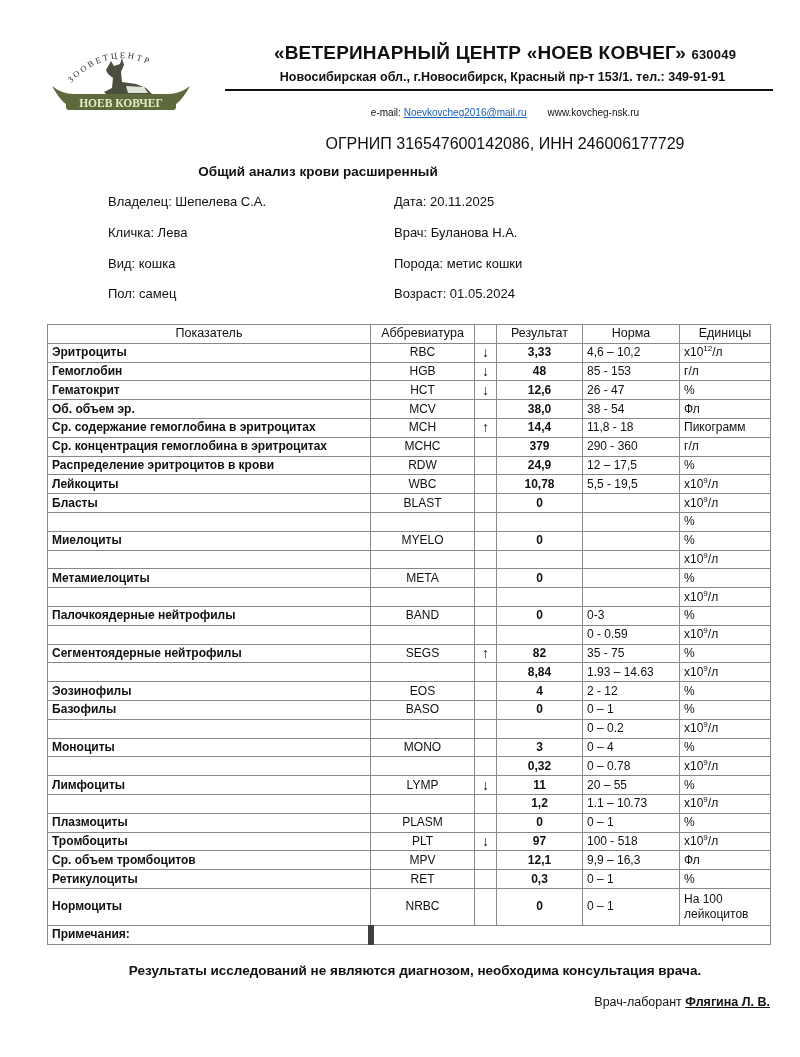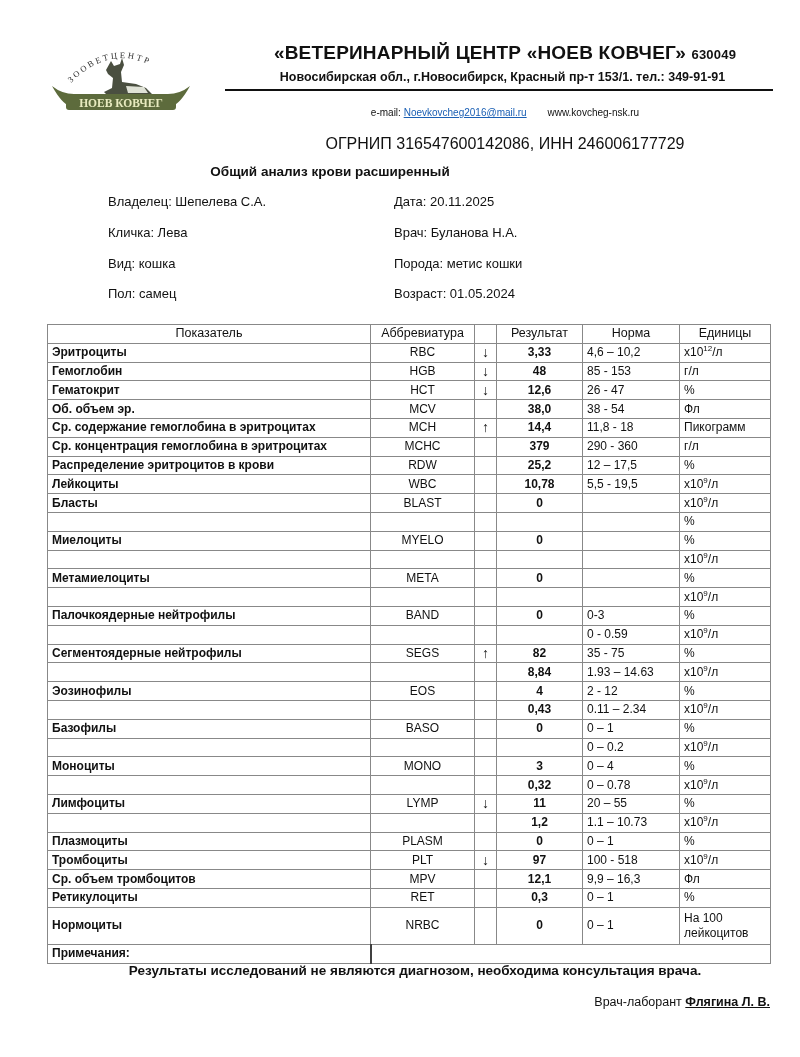--- a/index.html
+++ b/index.html
@@ -10,21 +10,21 @@
   #logo { left:48px; top:36px; width:145px; height:80px; }
   
   .h-title { left:230px; top:42px; width:550px; text-align:center; font-weight:bold; font-size:19px; letter-spacing:0.2px; white-space:nowrap; }
   .h-title .zip { font-size:13px; }
   .h-addr { left:230px; top:70px; width:545px; text-align:center; font-weight:bold; font-size:12.5px; white-space:nowrap; }
   .h-rule { left:225px; top:89px; width:548px; height:2px; background:#111; }
   .h-contacts { left:230px; top:107px; width:550px; text-align:center; font-weight:normal; font-size:10px; white-space:nowrap; }
   .h-contacts a { color:#1a5fb4; text-decoration:underline; }
   .h-contacts .web { margin-left:18px; }
   .h-reg { left:230px; top:135px; width:550px; text-align:center; font-size:16px; white-space:nowrap; }
-  .doc-title { left:0; top:164px; width:636px; text-align:center; font-weight:bold; font-size:13.5px;padding-left:12px; }
+  .doc-title { left:0; top:164px; width:636px; text-align:center; font-weight:bold; font-size:13.5px; }
   .info { font-size:13px; white-space:nowrap; }
   
   table.results { position:absolute; left:47px; top:324px; width:723px; border-collapse:collapse; font-size:12px; table-layout:fixed; }
   table.results td, table.results th { border:1px solid #888; padding:0 4px; height:17.8px; line-height:15px; }
   table.results th { font-weight:normal; font-size:12.5px; text-align:center; }
   td.name { font-weight:bold; text-align:left; }
   td.abbr { text-align:center; }
   td.arrow { text-align:center; font-size:14px; font-weight:bold; padding:0; }
   td.res { text-align:center; font-weight:bold; }
   td.norm { }
@@ -146,21 +146,21 @@
         <td class="abbr">MCHC</td>
         <td class="arrow"></td>
         <td class="res">379</td>
         <td class="norm">290 - 360</td>
         <td class="unit">г/л</td>
       </tr>
       <tr>
         <td class="name">Распределение эритроцитов в крови</td>
         <td class="abbr">RDW</td>
         <td class="arrow"></td>
-        <td class="res">25,2</td>
+        <td class="res">24,9</td>
         <td class="norm">12 – 17,5</td>
         <td class="unit">%</td>
       </tr>
       <tr>
         <td class="name">Лейкоциты</td>
         <td class="abbr">WBC</td>
         <td class="arrow"></td>
         <td class="res">10,78</td>
         <td class="norm">5,5 - 19,5</td>
         <td class="unit"><span>x10</span><sup>9</sup><span>/л</span></td>
@@ -247,28 +247,20 @@
       </tr>
       <tr>
         <td class="name">Эозинофилы</td>
         <td class="abbr">EOS</td>
         <td class="arrow"></td>
         <td class="res">4</td>
         <td class="norm">2 - 12</td>
         <td class="unit">%</td>
       </tr>
       <tr>
-        <td class="name"></td>
-        <td class="abbr"></td>
-        <td class="arrow"></td>
-        <td class="res">0,43</td>
-        <td class="norm">0.11 – 2.34</td>
-        <td class="unit"><span>x10</span><sup>9</sup><span>/л</span></td>
-      </tr>
-      <tr>
         <td class="name">Базофилы</td>
         <td class="abbr">BASO</td>
         <td class="arrow"></td>
         <td class="res">0</td>
         <td class="norm">0 – 1</td>
         <td class="unit">%</td>
       </tr>
       <tr>
         <td class="name"></td>
         <td class="abbr"></td>
@@ -345,21 +337,21 @@
         <td class="name">Нормоциты</td>
         <td class="abbr">NRBC</td>
         <td class="arrow"></td>
         <td class="res">0</td>
         <td class="norm">0 – 1</td>
         <td class="unit">На 100 лейкоцитов</td>
       </tr>
     </tbody>
   <tbody>
     <tr class="notes-row">
-      <td class="name" style="border-right:2px solid #404040;">Примечания:</td>
+      <td class="name" style="border-right:6px solid #404040;">Примечания:</td>
       <td colspan="5"></td>
     </tr>
   </tbody>
 </table>
 
 <div class="abs disclaimer">Результаты исследований не являются диагнозом, необходима консультация врача.</div>
 <div class="abs signature">
   <span>Врач-лаборант</span>
   <b>Флягина Л. В.</b>
 </div>

